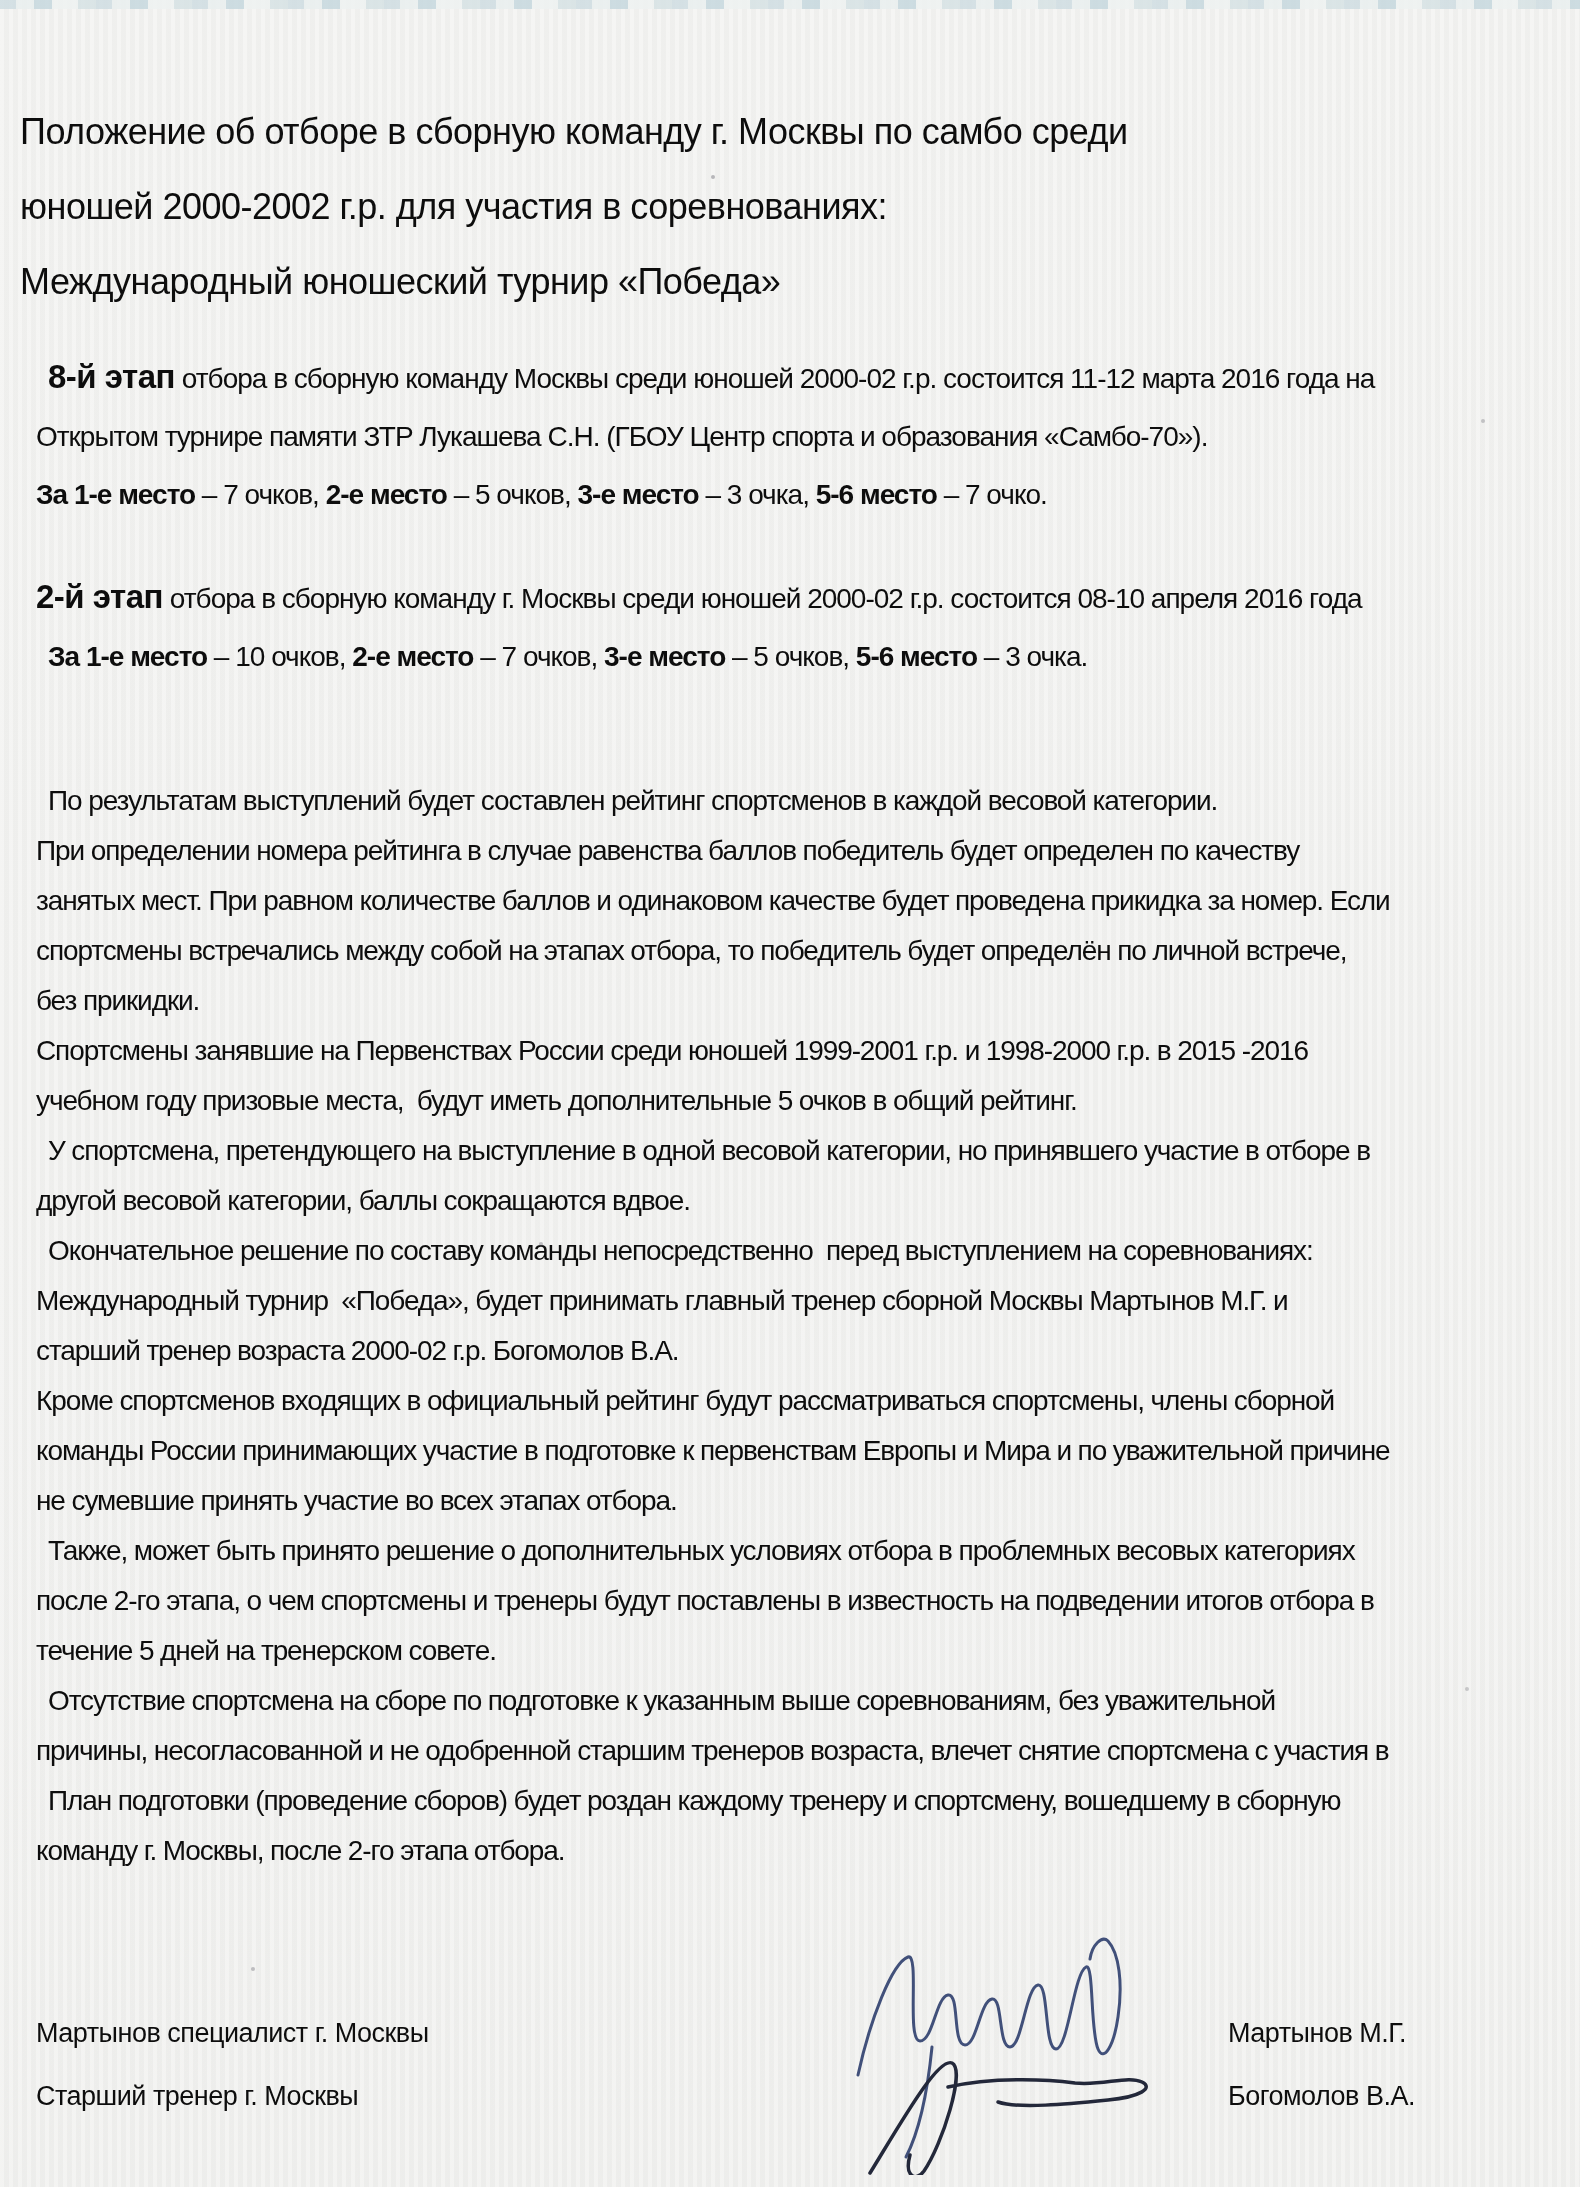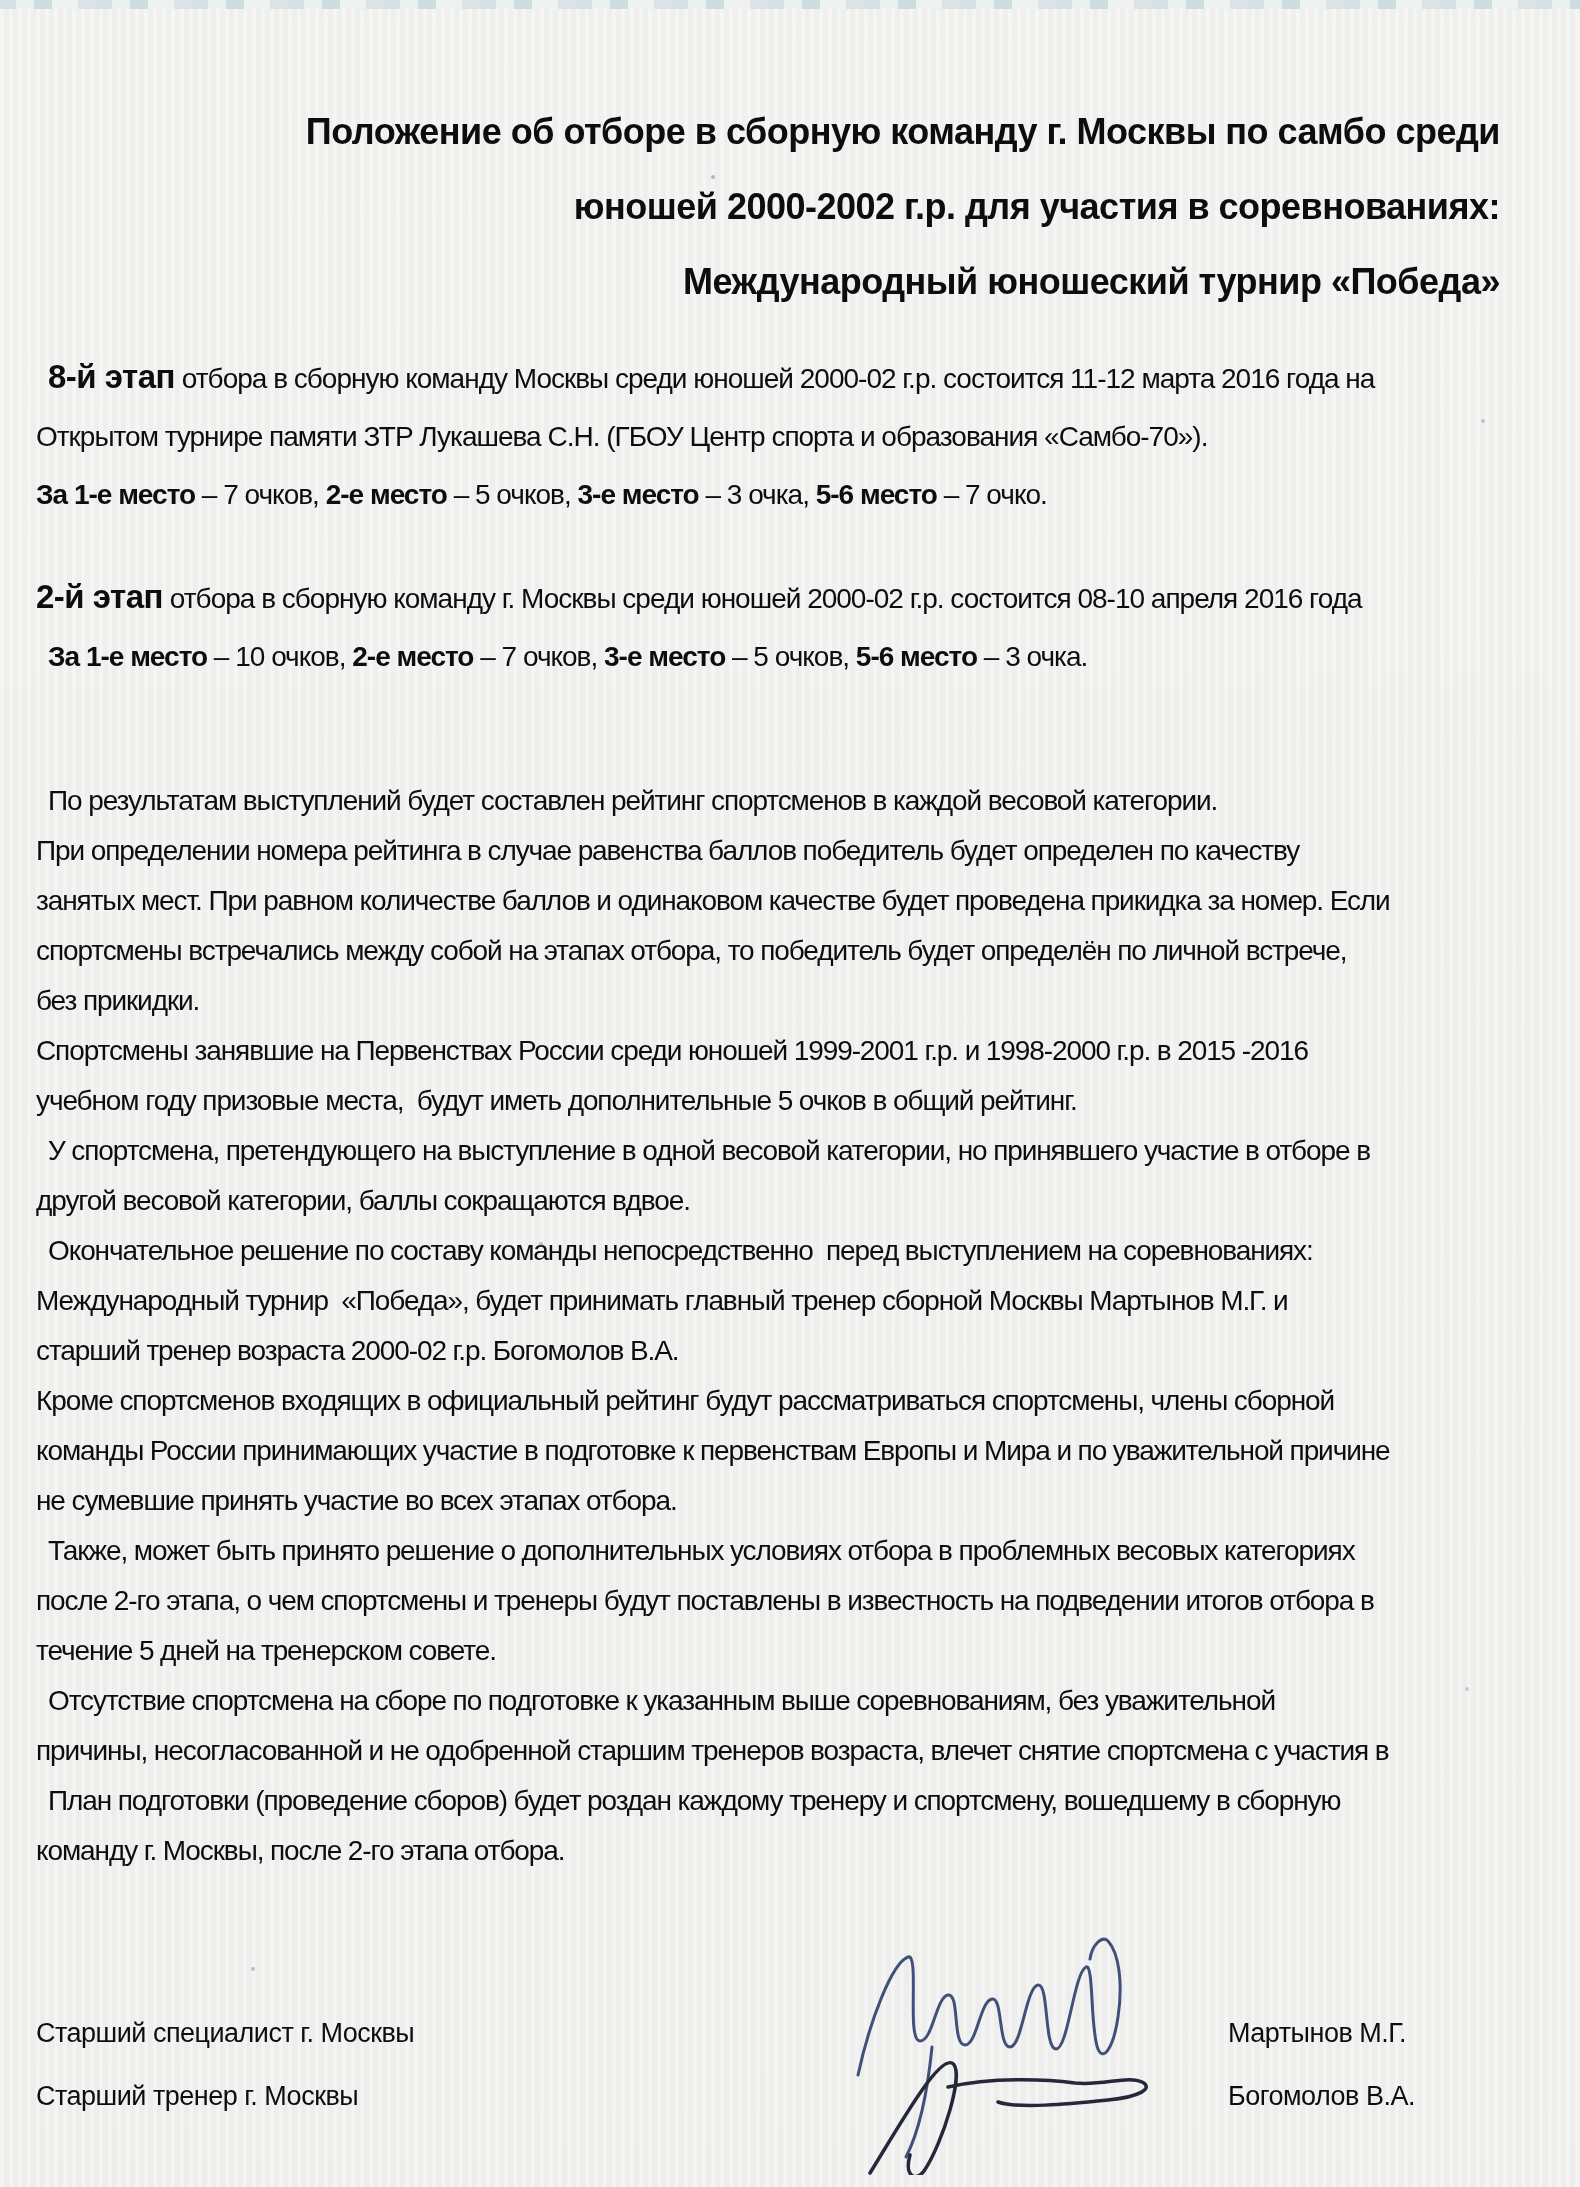--- a/index.html
+++ b/index.html
@@ -16,22 +16,22 @@
   }
   .scan-edge-top {
     position: absolute; top: 0; left: 0; right: 0; height: 9px;
     background: repeating-linear-gradient(90deg,
       #cfdde2 0 16px, #e9efef 16px 34px, #c6d8de 34px 52px,
       #eef2f1 52px 78px, #d6e2e4 78px 96px);
     opacity: .85;
   }
   .title {
     position: absolute; top: 94px; left: 20px; right: 80px;
-    text-align: right;
-    font-weight: bold;
+    text-align: left;
+    font-weight: normal;
     font-size: 36px;
     line-height: 75px;
     letter-spacing: -0.5px;
   }
   .stage {
     position: absolute; left: 36px; right: 30px;
     font-size: 28px;
     line-height: 58px;
     letter-spacing: -1px;
   }
@@ -108,21 +108,21 @@
       <div class="line indent"><span>Также, может быть принято решение о дополнительных условиях отбора в проблемных весовых категориях</span></div>
       <div class="line"><span>после 2-го этапа, о чем спортсмены и тренеры будут поставлены в известность на подведении итогов отбора в</span></div>
       <div class="line"><span>течение 5 дней на тренерском совете.</span></div>
       <div class="line indent"><span>Отсутствие спортсмена на сборе по подготовке к указанным выше соревнованиям, без уважительной</span></div>
       <div class="line"><span>причины, несогласованной и не одобренной старшим тренеров возраста, влечет снятие спортсмена с участия в</span></div>
       <div class="line indent"><span>План подготовки (проведение сборов) будет роздан каждому тренеру и спортсмену, вошедшему в сборную</span></div>
       <div class="line"><span>команду г. Москвы, после 2-го этапа отбора.</span></div>
     </div>
 
   <div class="sig-row sig-row1">
-    <span class="role">Старший специалист г. Москвы</span>
+    <span class="role">Мартынов специалист г. Москвы</span>
     <span class="name">Мартынов М.Г.</span>
   </div>
   <div class="sig-row sig-row2">
     <span class="role">Старший тренер г. Москвы</span>
     <span class="name">Богомолов В.А.</span>
   </div>
 
   <svg class="sig-svg" viewBox="0 0 360 250">
     <path fill="none" stroke-width="3" stroke-linecap="round" d="M18,150 C30,95 52,38 68,32 C80,28 66,116 80,116 C93,116 96,72 108,70 C120,68 112,120 125,120 C137,120 140,76 152,74 C163,72 158,122 170,122 C182,122 186,62 198,60 C209,58 204,124 216,124 C228,124 234,48 246,42 C254,38 250,105 258,124 C264,138 274,120 278,92 C283,58 279,28 268,16 C262,10 252,20 250,34" stroke="#41507a"></path>
     <path fill="none" stroke-width="3" stroke-linecap="round" d="M92,122 C88,162 80,205 66,232" stroke="#41507a"></path>

